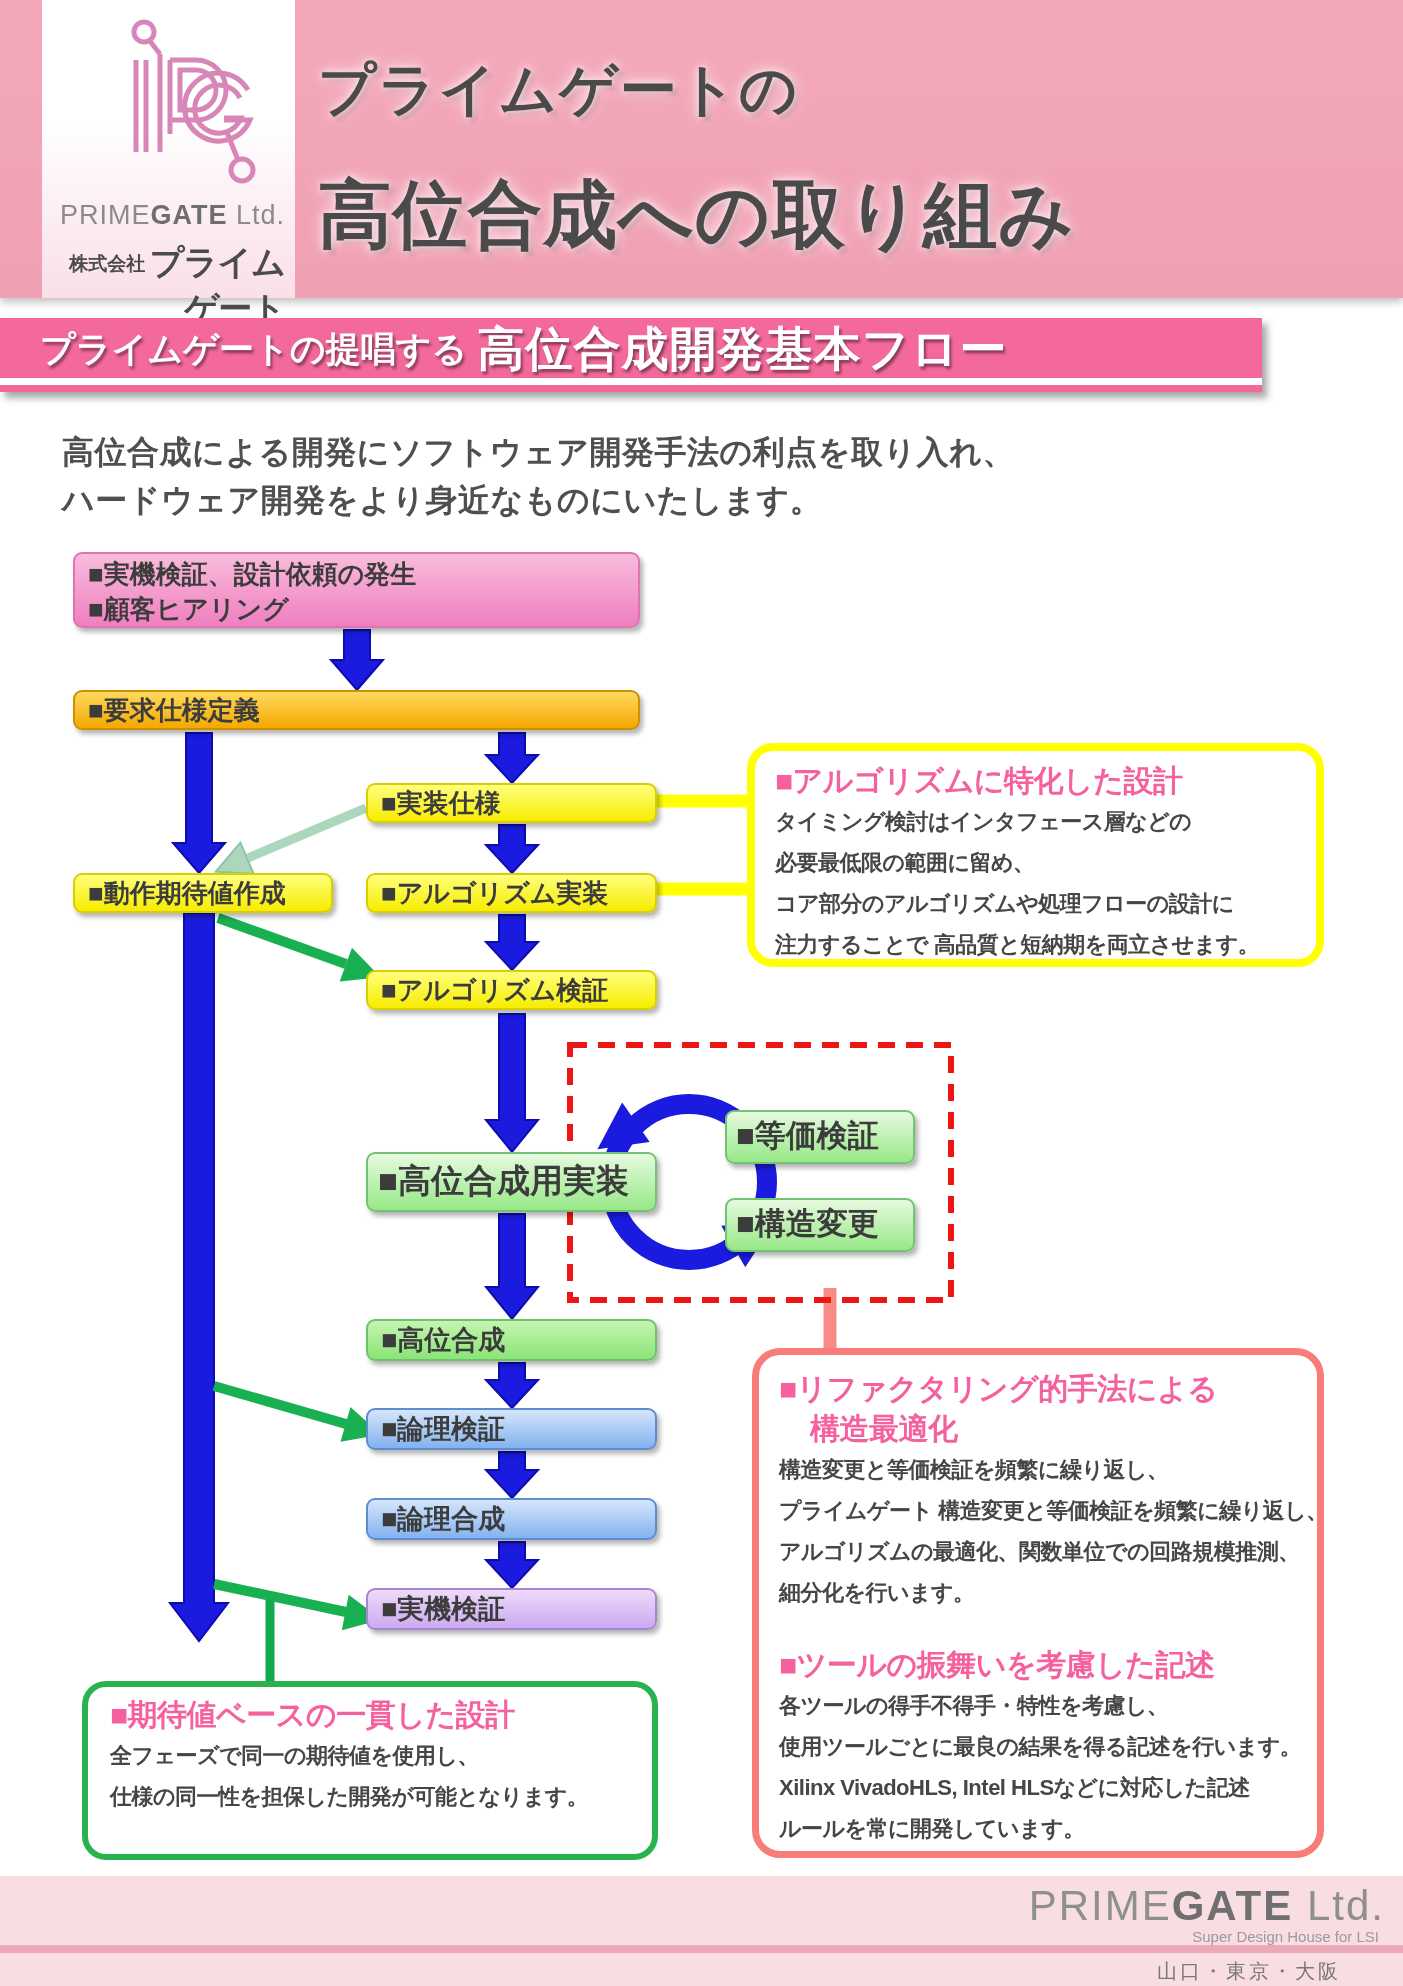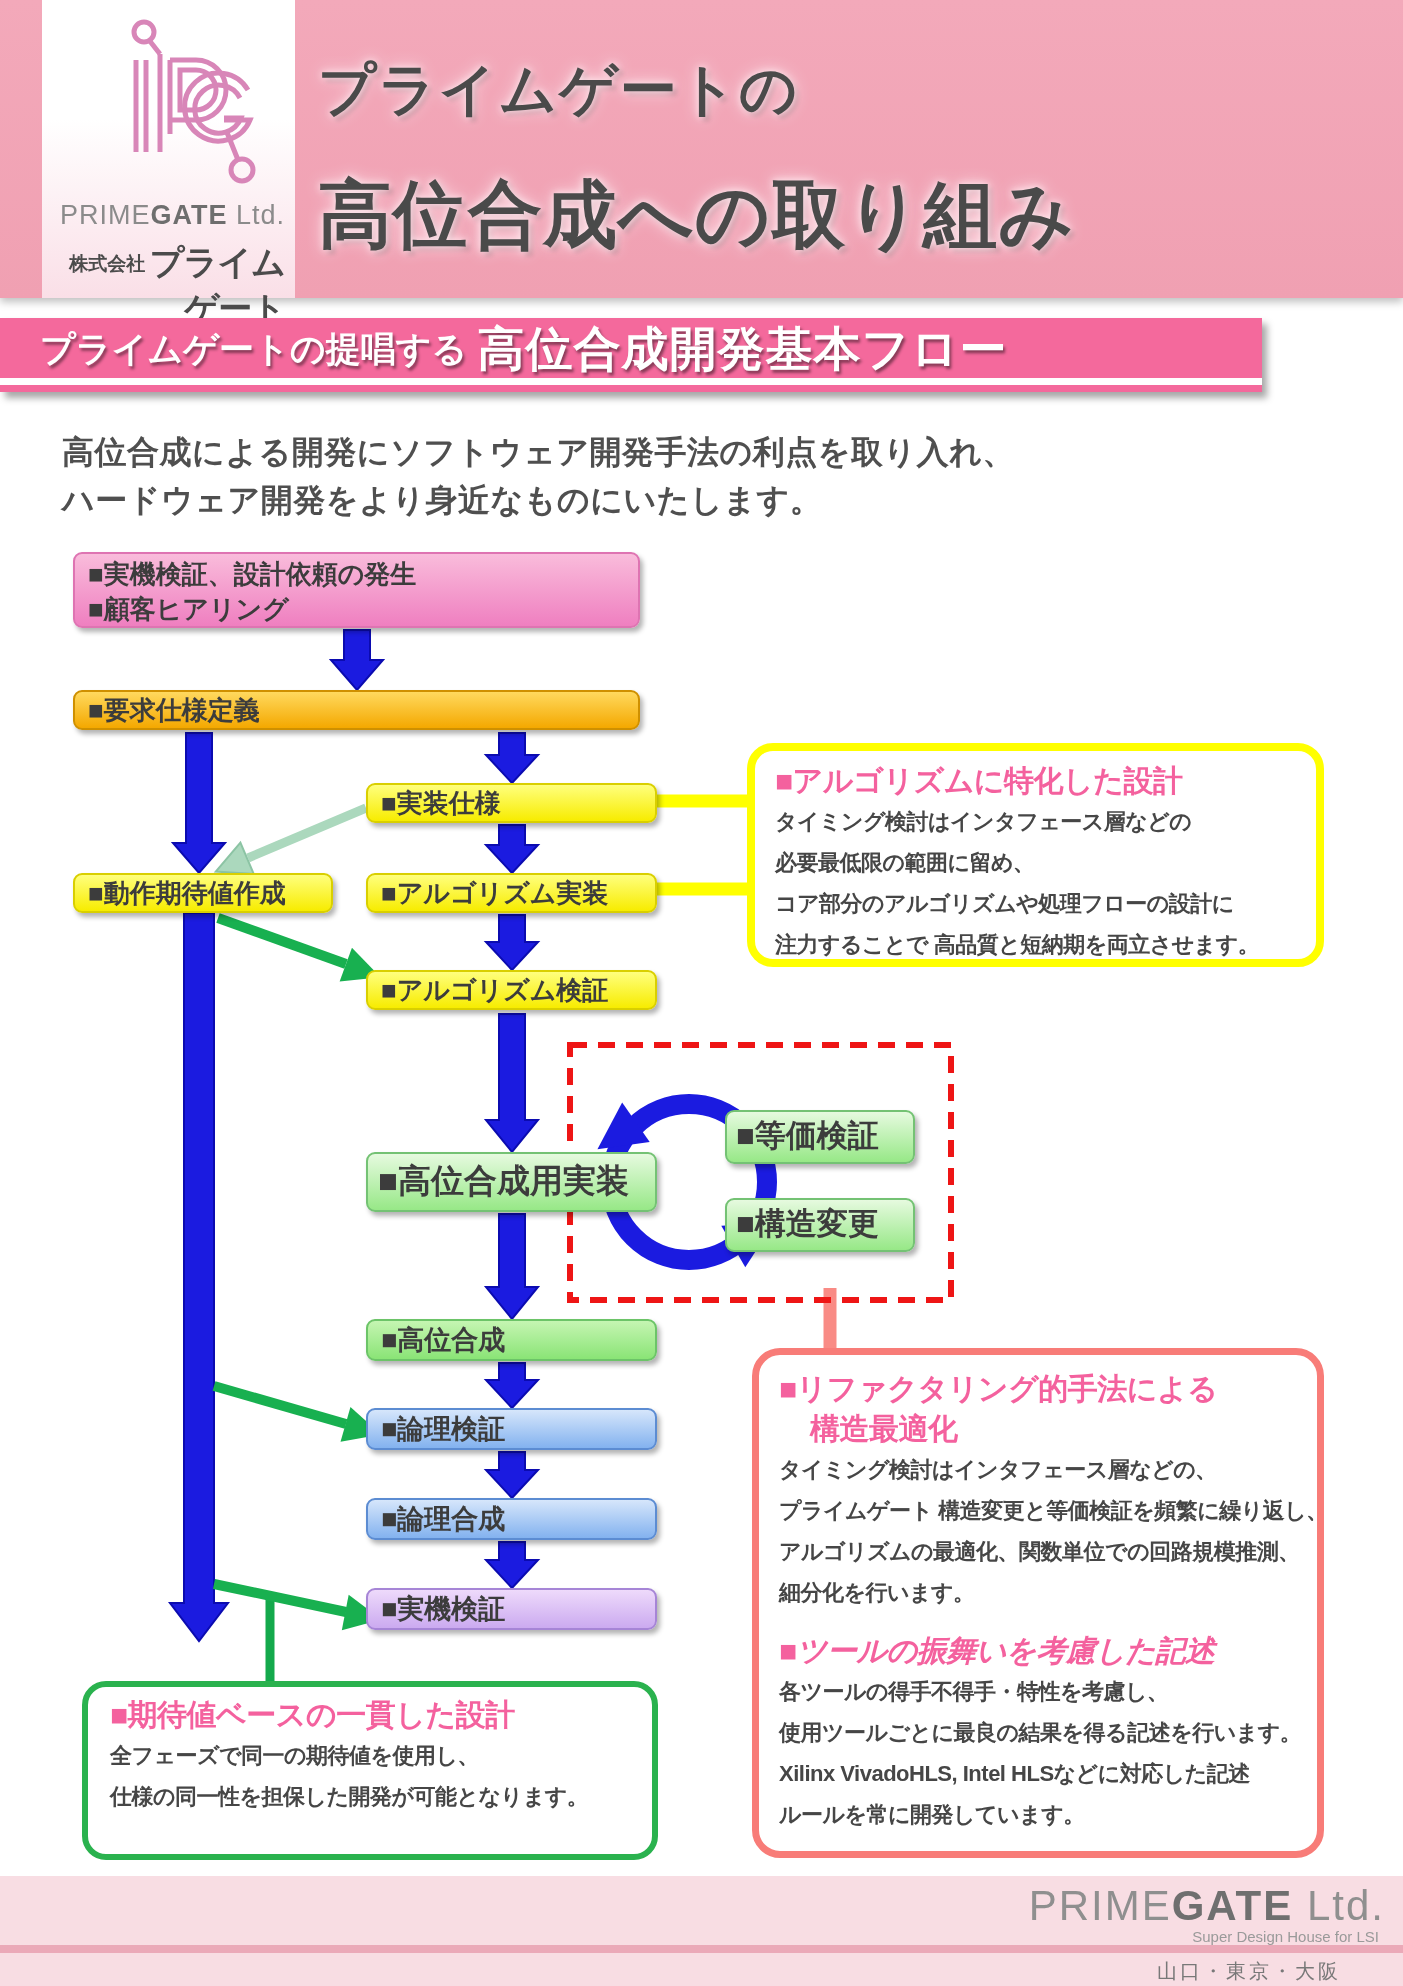--- a/index.html
+++ b/index.html
@@ -62,21 +62,21 @@
   #b-deviceverify{left:366px;top:1588px;width:291px;height:42px;line-height:38px;font-size:27px;}
   
   .callout{position:absolute;background:#fff;z-index:2;}
   .co-title{font-size:30px;color:#f4619e;line-height:40px;letter-spacing:-0.5px;white-space:nowrap;}
   .co-line{font-size:22px;color:#464646;line-height:41px;letter-spacing:-0.5px;white-space:nowrap;}
   #co-algo{left:747px;top:743px;width:577px;height:224px;border:8px solid #ffff00;border-radius:26px;
     padding:10px 14px 0 20px;}
   #co-refactor{left:752px;top:1348px;width:572px;height:510px;border:7px solid #f87c78;border-radius:28px;
     padding:14px 14px 0 20px;}
   #co-refactor .indent{padding-left:31px;}
-  #co-refactor .second{margin-top:18px;font-style:italic;}
+  #co-refactor .second{margin-top:32px;}
   #co-expected{left:82px;top:1681px;width:576px;height:179px;border:6px solid #2ab24e;border-radius:24px;
     padding:8px 14px 0 22px;}
   
   .footer{position:absolute;left:0;top:1876px;width:1403px;height:110px;background:#f8dde3;}
   .footer .brand{position:absolute;right:18px;top:6px;font-size:42px;color:#8f8f8f;font-weight:normal;
     letter-spacing:2px;white-space:nowrap;}
   .footer .brand b{color:#6f6f6f;font-weight:bold;}
   .footer .tag{position:absolute;right:24px;top:52px;font-size:15px;color:#9a9a9a;font-weight:normal;}
   .footer .stripe2{position:absolute;left:0;top:69px;width:1403px;height:8px;background:#eba9b8;}
   .footer .cities{position:absolute;right:62px;top:82px;font-size:20px;color:#787878;font-weight:normal;
@@ -195,21 +195,21 @@
     <div class="co-title">■アルゴリズムに特化した設計</div>
     <div class="co-line">タイミング検討はインタフェース層などの</div>
     <div class="co-line">必要最低限の範囲に留め、</div>
     <div class="co-line">コア部分のアルゴリズムや処理フローの設計に</div>
     <div class="co-line">注力することで 高品質と短納期を両立させます。</div>
   </div>
 
   <div id="co-refactor" class="callout">
     <div class="co-title">■リファクタリング的手法による</div>
     <div class="co-title indent">構造最適化</div>
-    <div class="co-line">タイミング検討はインタフェース層などの、</div>
+    <div class="co-line">構造変更と等価検証を頻繁に繰り返し、</div>
     <div class="co-line">プライムゲート 構造変更と等価検証を頻繁に繰り返し、</div>
     <div class="co-line">アルゴリズムの最適化、関数単位での回路規模推測、</div>
     <div class="co-line">細分化を行います。</div>
     <div class="co-title second">■ツールの振舞いを考慮した記述</div>
     <div class="co-line">各ツールの得手不得手・特性を考慮し、</div>
     <div class="co-line">使用ツールごとに最良の結果を得る記述を行います。</div>
     <div class="co-line">Xilinx VivadoHLS, Intel HLSなどに対応した記述</div>
     <div class="co-line">ルールを常に開発しています。</div>
   </div>
 

